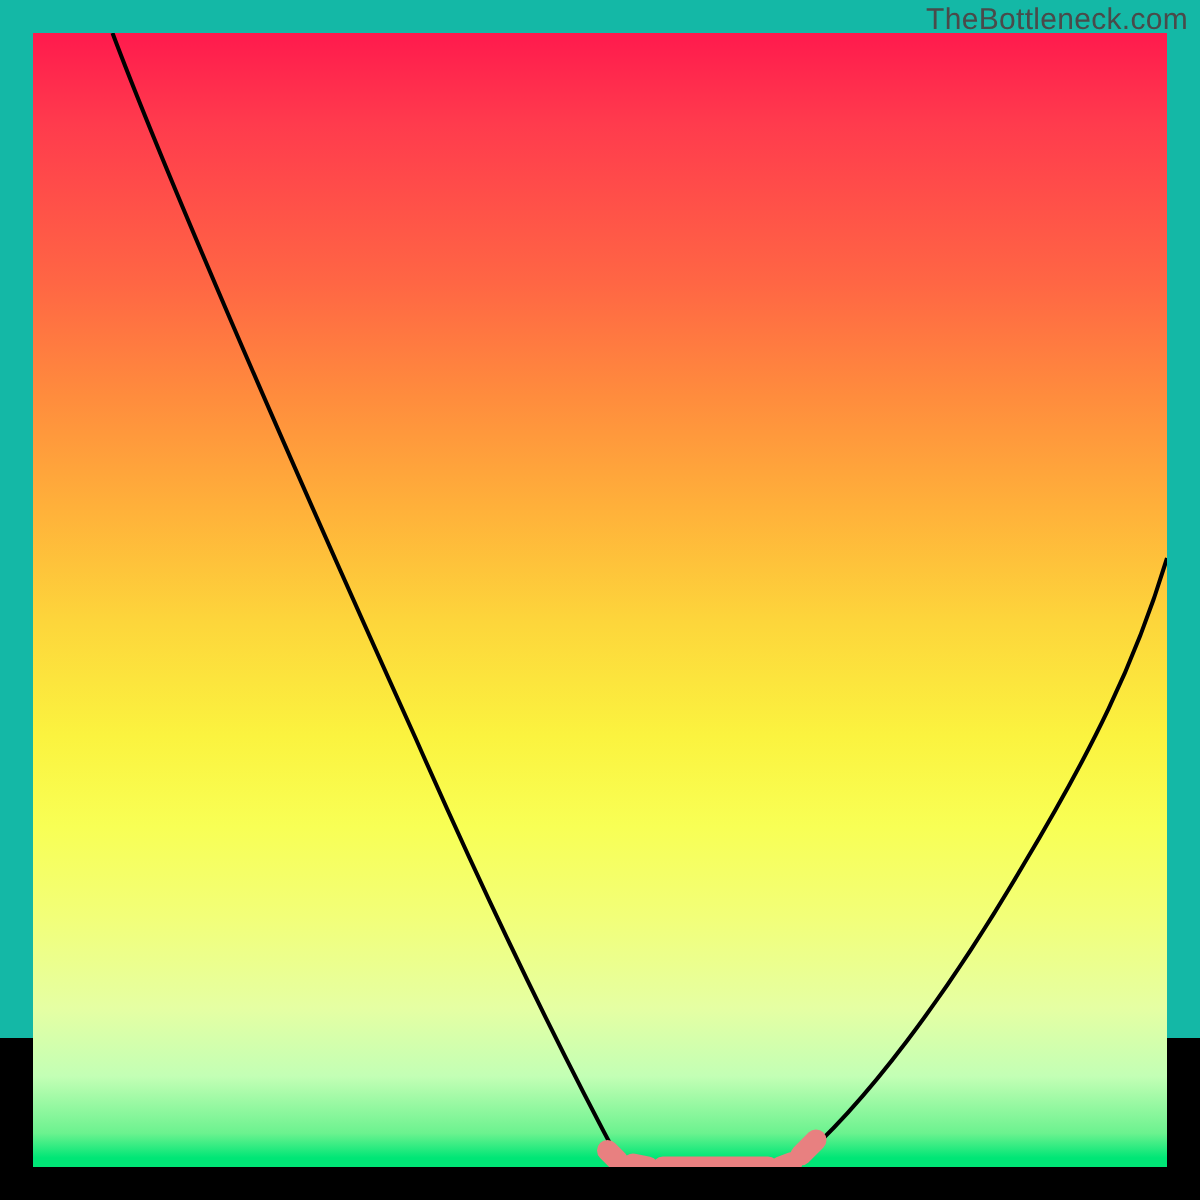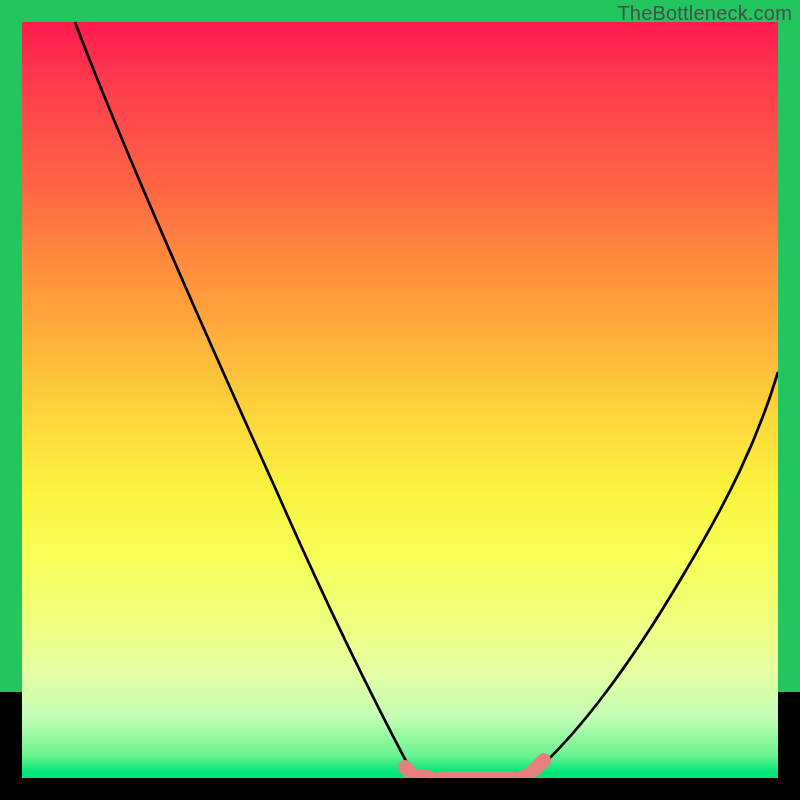--- a/index.html
+++ b/index.html
@@ -1,17 +1,17 @@
 <!DOCTYPE html>
 <html><head>
 <meta charset="utf-8">
 <style>
   * { margin: 0; padding: 0; box-sizing: border-box; }
   html, body { width: 800px; height: 800px; overflow: hidden; background: #000; }
-  .wrapper { position: relative; width: 800px; height: 692px; background: #22c55e; }
+  .wrapper { position: relative; width: 800px; height: 692px; background: #14b8a6; }
   .plot-area {
     position: absolute;
     left: 22px;
     top: 22px;
     width: 756px;
     height: 756px;
     background: linear-gradient(
       to bottom,
       #ff1a4d 0%,
       #ff3b4d 8%,

